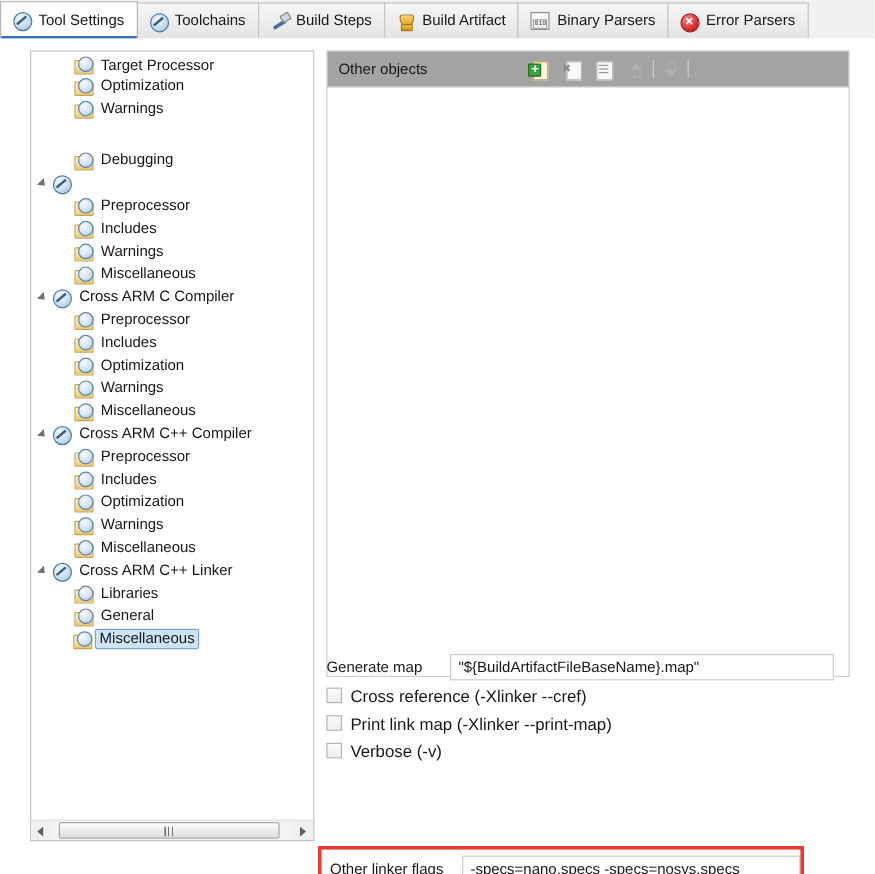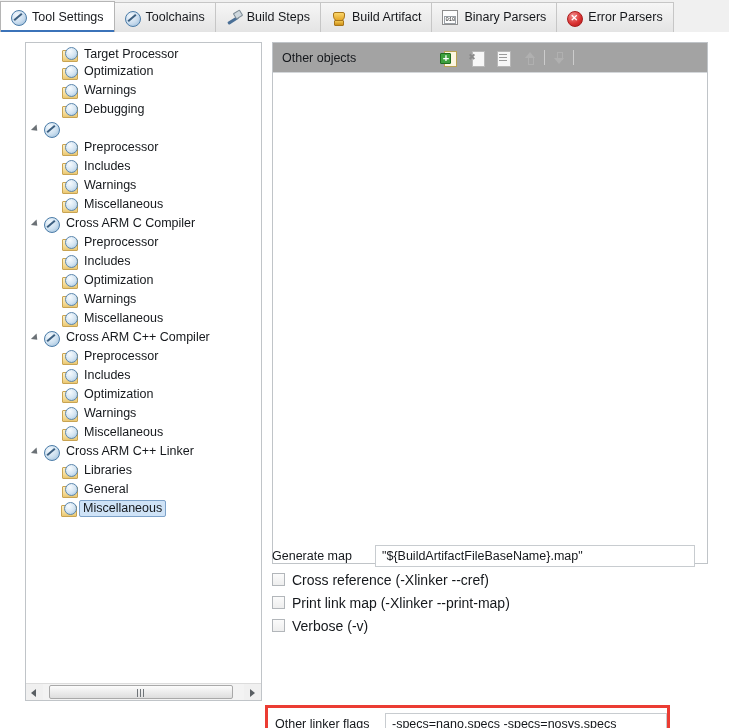--- a/index.html
+++ b/index.html
@@ -355,21 +355,21 @@
         <div class="tnode" style="padding-left: 22px;">
           <span class="arrow"></span>
           <span class="ticon icn-folder"></span>
           <span class="tlabel">Optimization</span>
         </div>
         <div class="tnode" style="padding-left: 22px;">
           <span class="arrow"></span>
           <span class="ticon icn-folder"></span>
           <span class="tlabel">Warnings</span>
         </div>
-        <div class="tnode" style="padding-left: 22px;">
+        <div class="tnode" style="padding-left: 22px; margin-top: 24px;">
           <span class="arrow"></span>
           <span class="ticon icn-folder"></span>
           <span class="tlabel">Debugging</span>
         </div>
         <div class="tnode has-arrow" style="padding-left: 4px;">
           <span class="arrow"></span>
           <span class="ticon icn-gear"></span>
         </div>
         <div class="tnode" style="padding-left: 22px;">
           <span class="arrow"></span>

